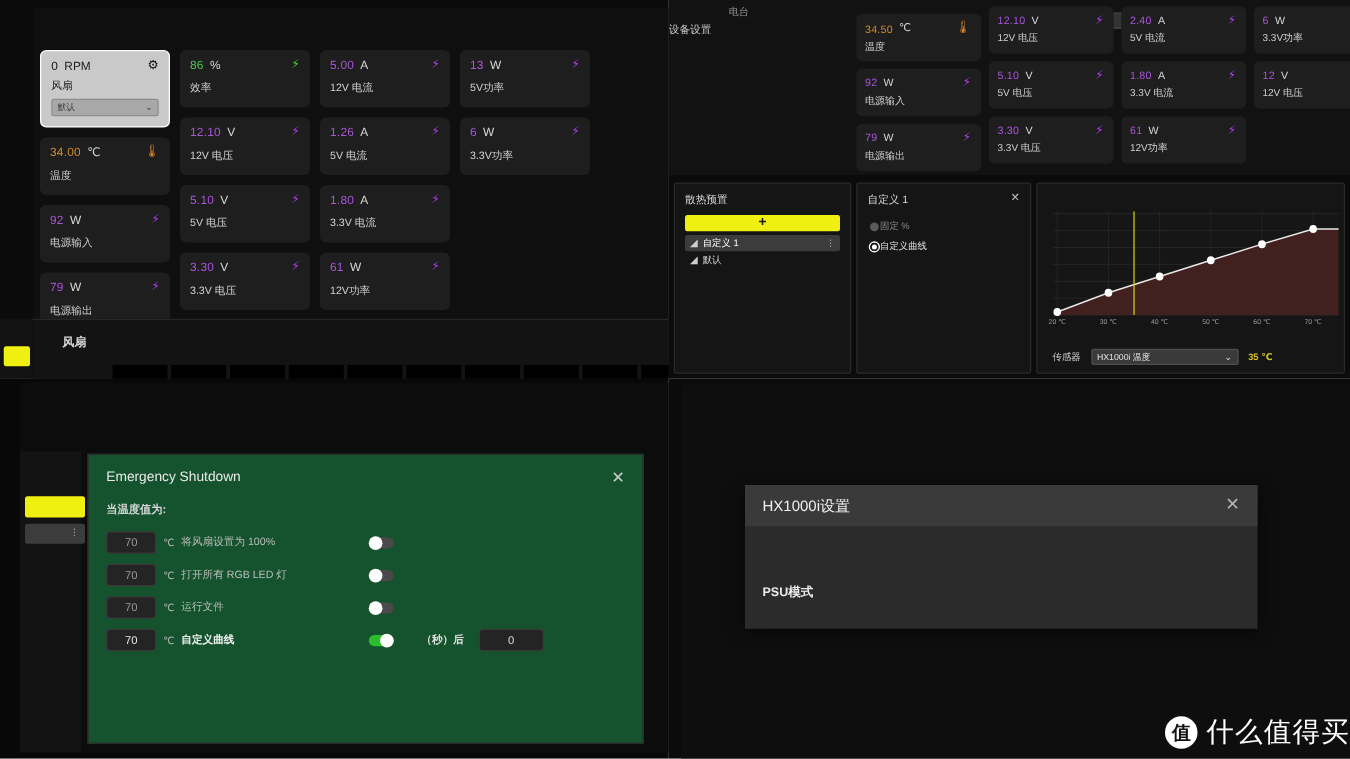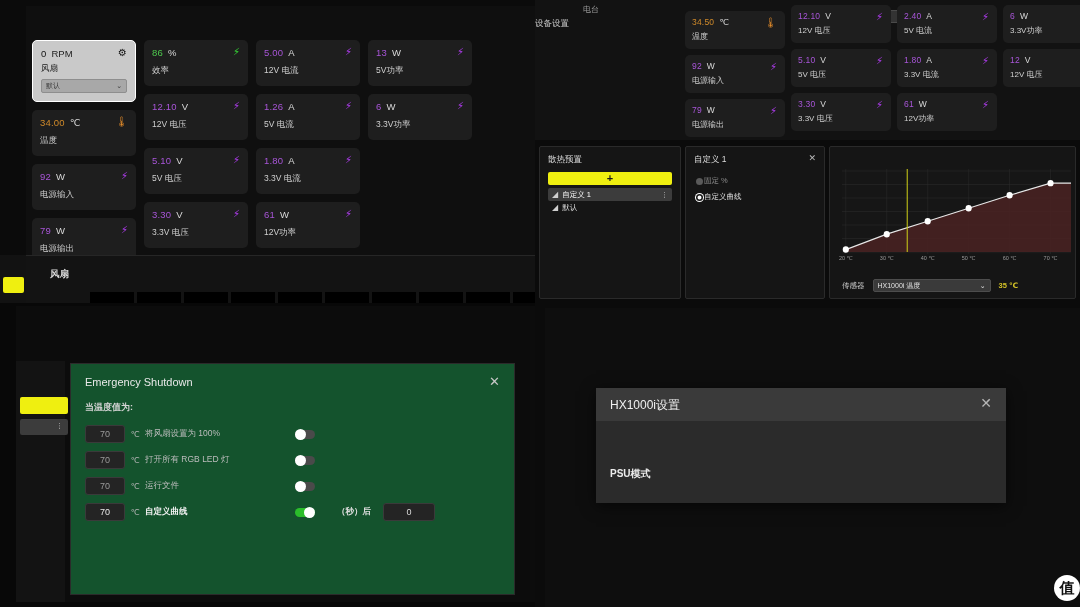--- a/index.html
+++ b/index.html
@@ -621,16 +621,17 @@
       <div class="head">
         <div class="t">HX1000i设置</div>
         <div class="x">✕</div>
       </div>
       <div class="body">
         <div class="pl">PSU模式</div>
       </div>
     </div>
     <div class="wm">
       <div class="badge">值</div>
+      <div class="wt">什么值得买</div>
     </div>
   </div>
 
 </div>
 
 </body></html>

